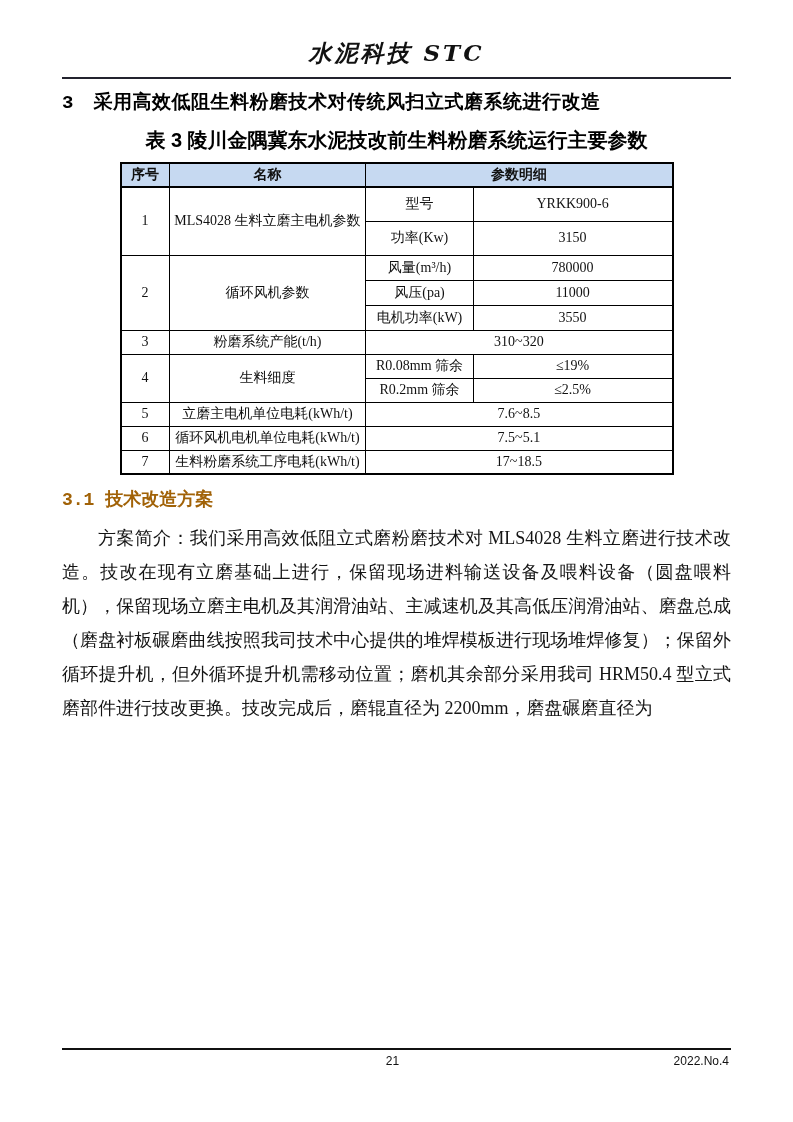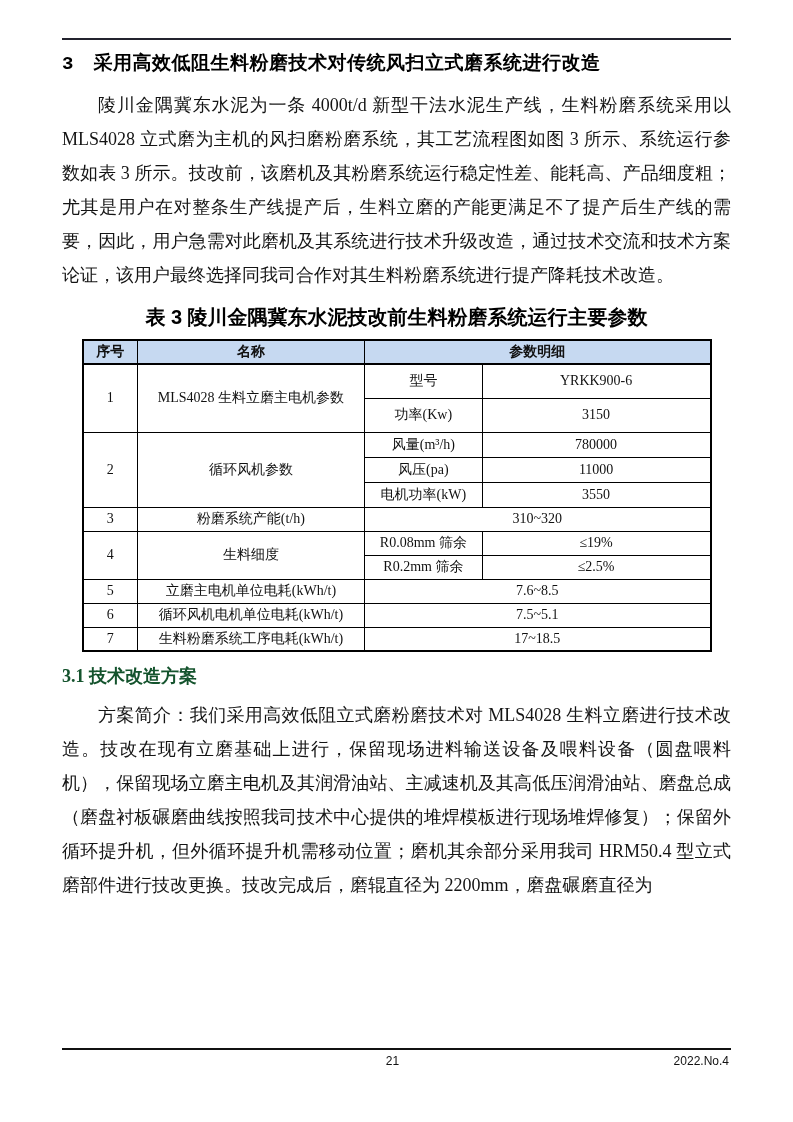--- a/index.html
+++ b/index.html
@@ -31,24 +31,24 @@
 
   h1.section-heading {
     font-family: Liberation Mono, monospace;
     font-size: 19px;
     font-weight: bold;
     color: #000;
     margin: 4px 0 12px 0;
     letter-spacing: 0.5px;
   }
   h2.subsection-heading {
-    font-family: Liberation Serif, serif;
+    font-family: Liberation Mono, monospace;
     font-size: 18px;
     font-weight: bold;
-    color: #14532d;
+    color: #a16207;
     margin: 12px 0 10px 0;
   }
 
   p.body-text {
     font-size: 18px;
     line-height: 34px;
     text-align: justify;
     text-indent: 2em;
     color: #141414;
     margin: 0 0 2px 0;
@@ -59,21 +59,21 @@
     text-align: center;
     font-size: 20px;
     font-weight: bold;
     margin: 12px 0 8px 0;
     color: #000;
   }
 
   table.params-table {
     border-collapse: collapse;
     margin: 0 auto;
-    width: 630px;
+    width: 554px;
     font-size: 14px;
     color: #111;
     border: 2px solid #000;
   }
   table.params-table td, table.params-table th {
     border: 1px solid #000;
     text-align: center;
     vertical-align: middle;
     padding: 1px 3px;
     font-weight: normal;
@@ -106,25 +106,25 @@
     height: 16px;
   }
   .footer-page { position: absolute; left: 0; right: 8px; text-align: center; }
   .footer-issue { position: absolute; right: 2px; }
 </style>
 </head>
 <body>
 
 <div class="page">
 
+  <div class="journal-header">水泥科技 STC</div>
   <hr class="header-rule">
 
   <h1 class="section-heading">3　采用高效低阻生料粉磨技术对传统风扫立式磨系统进行改造</h1>
 
-  <p class="body-text">陵川金隅冀东水泥为一条 4000t/d 新型干法水泥生产线，生料粉磨系统采用以 MLS4028 立式磨为主机的风扫磨粉磨系统，其工艺流程图如图 3 所示、系统运行参数如表 3 所示。技改前，该磨机及其粉磨系统运行稳定性差、能耗高、产品细度粗；尤其是用户在对整条生产线提产后，生料立磨的产能更满足不了提产后生产线的需要，因此，用户急需对此磨机及其系统进行技术升级改造，通过技术交流和技术方案论证，该用户最终选择同我司合作对其生料粉磨系统进行提产降耗技术改造。</p>
 
   <div class="table-caption">表 3 陵川金隅冀东水泥技改前生料粉磨系统运行主要参数</div>
 
   <table class="params-table">
     <colgroup>
       <col style="width:55px">
       <col style="width:228px">
       <col style="width:118px">
       <col style="width:229px">
     </colgroup>

